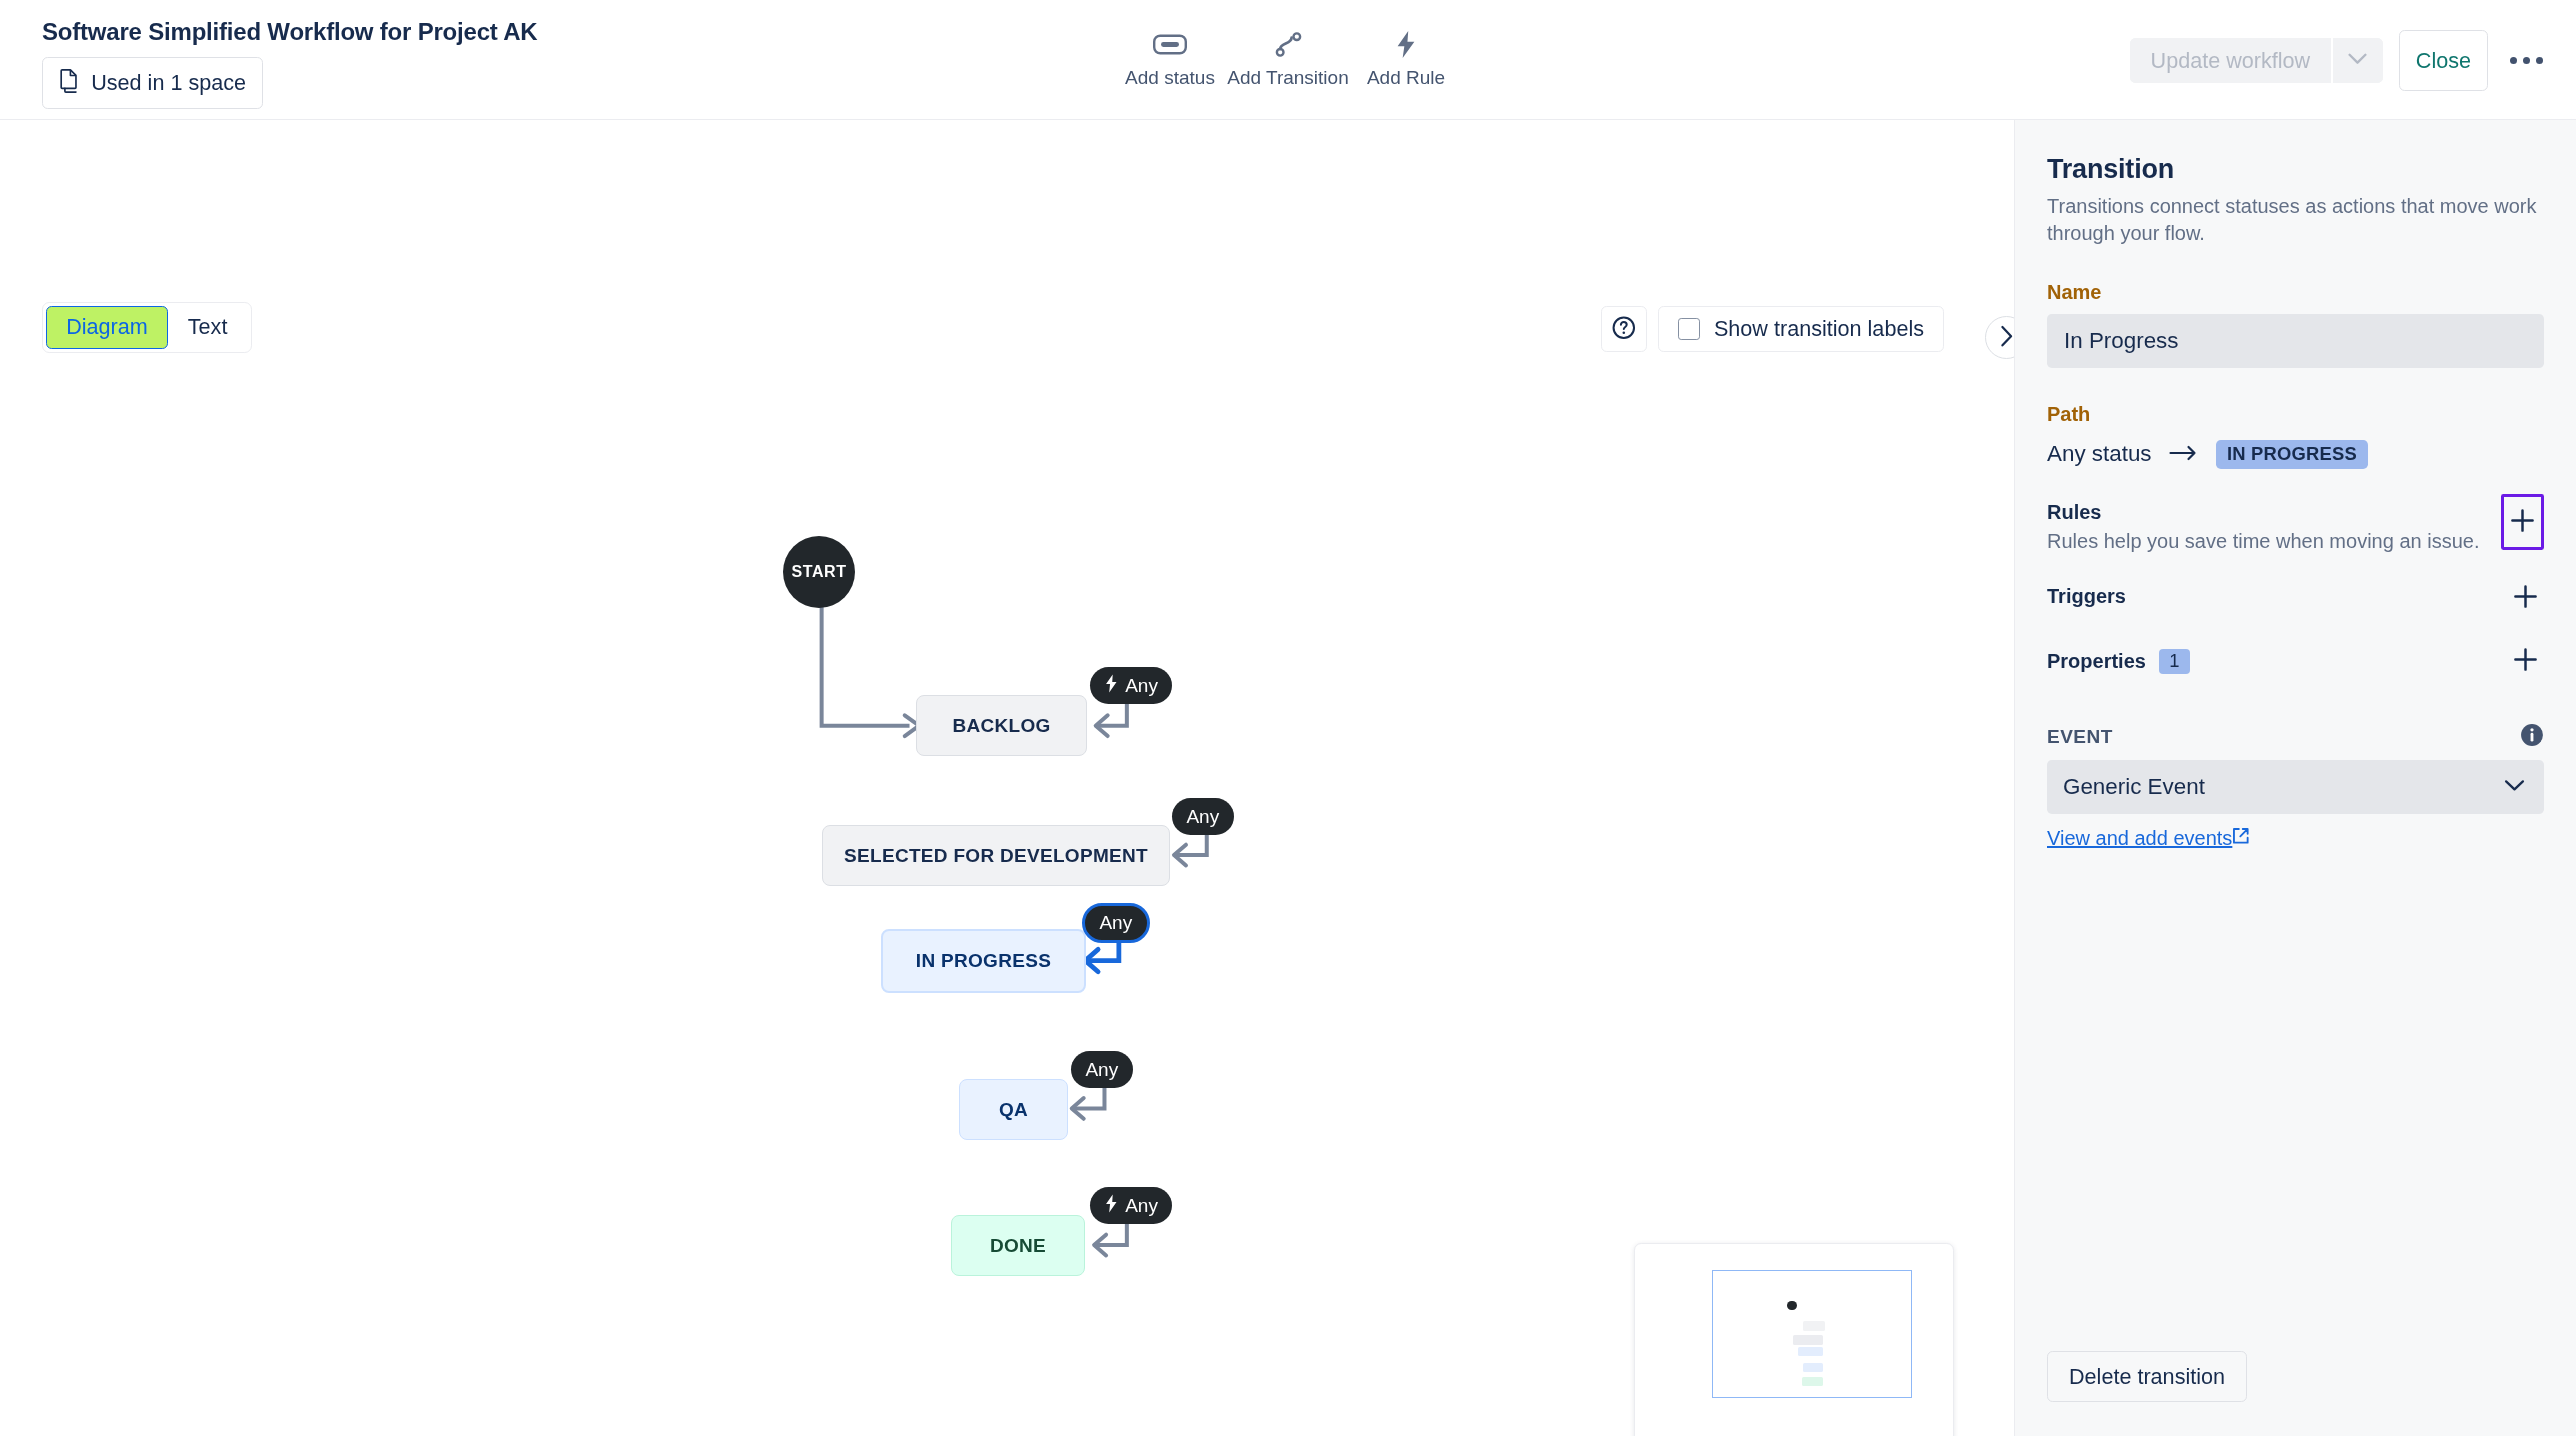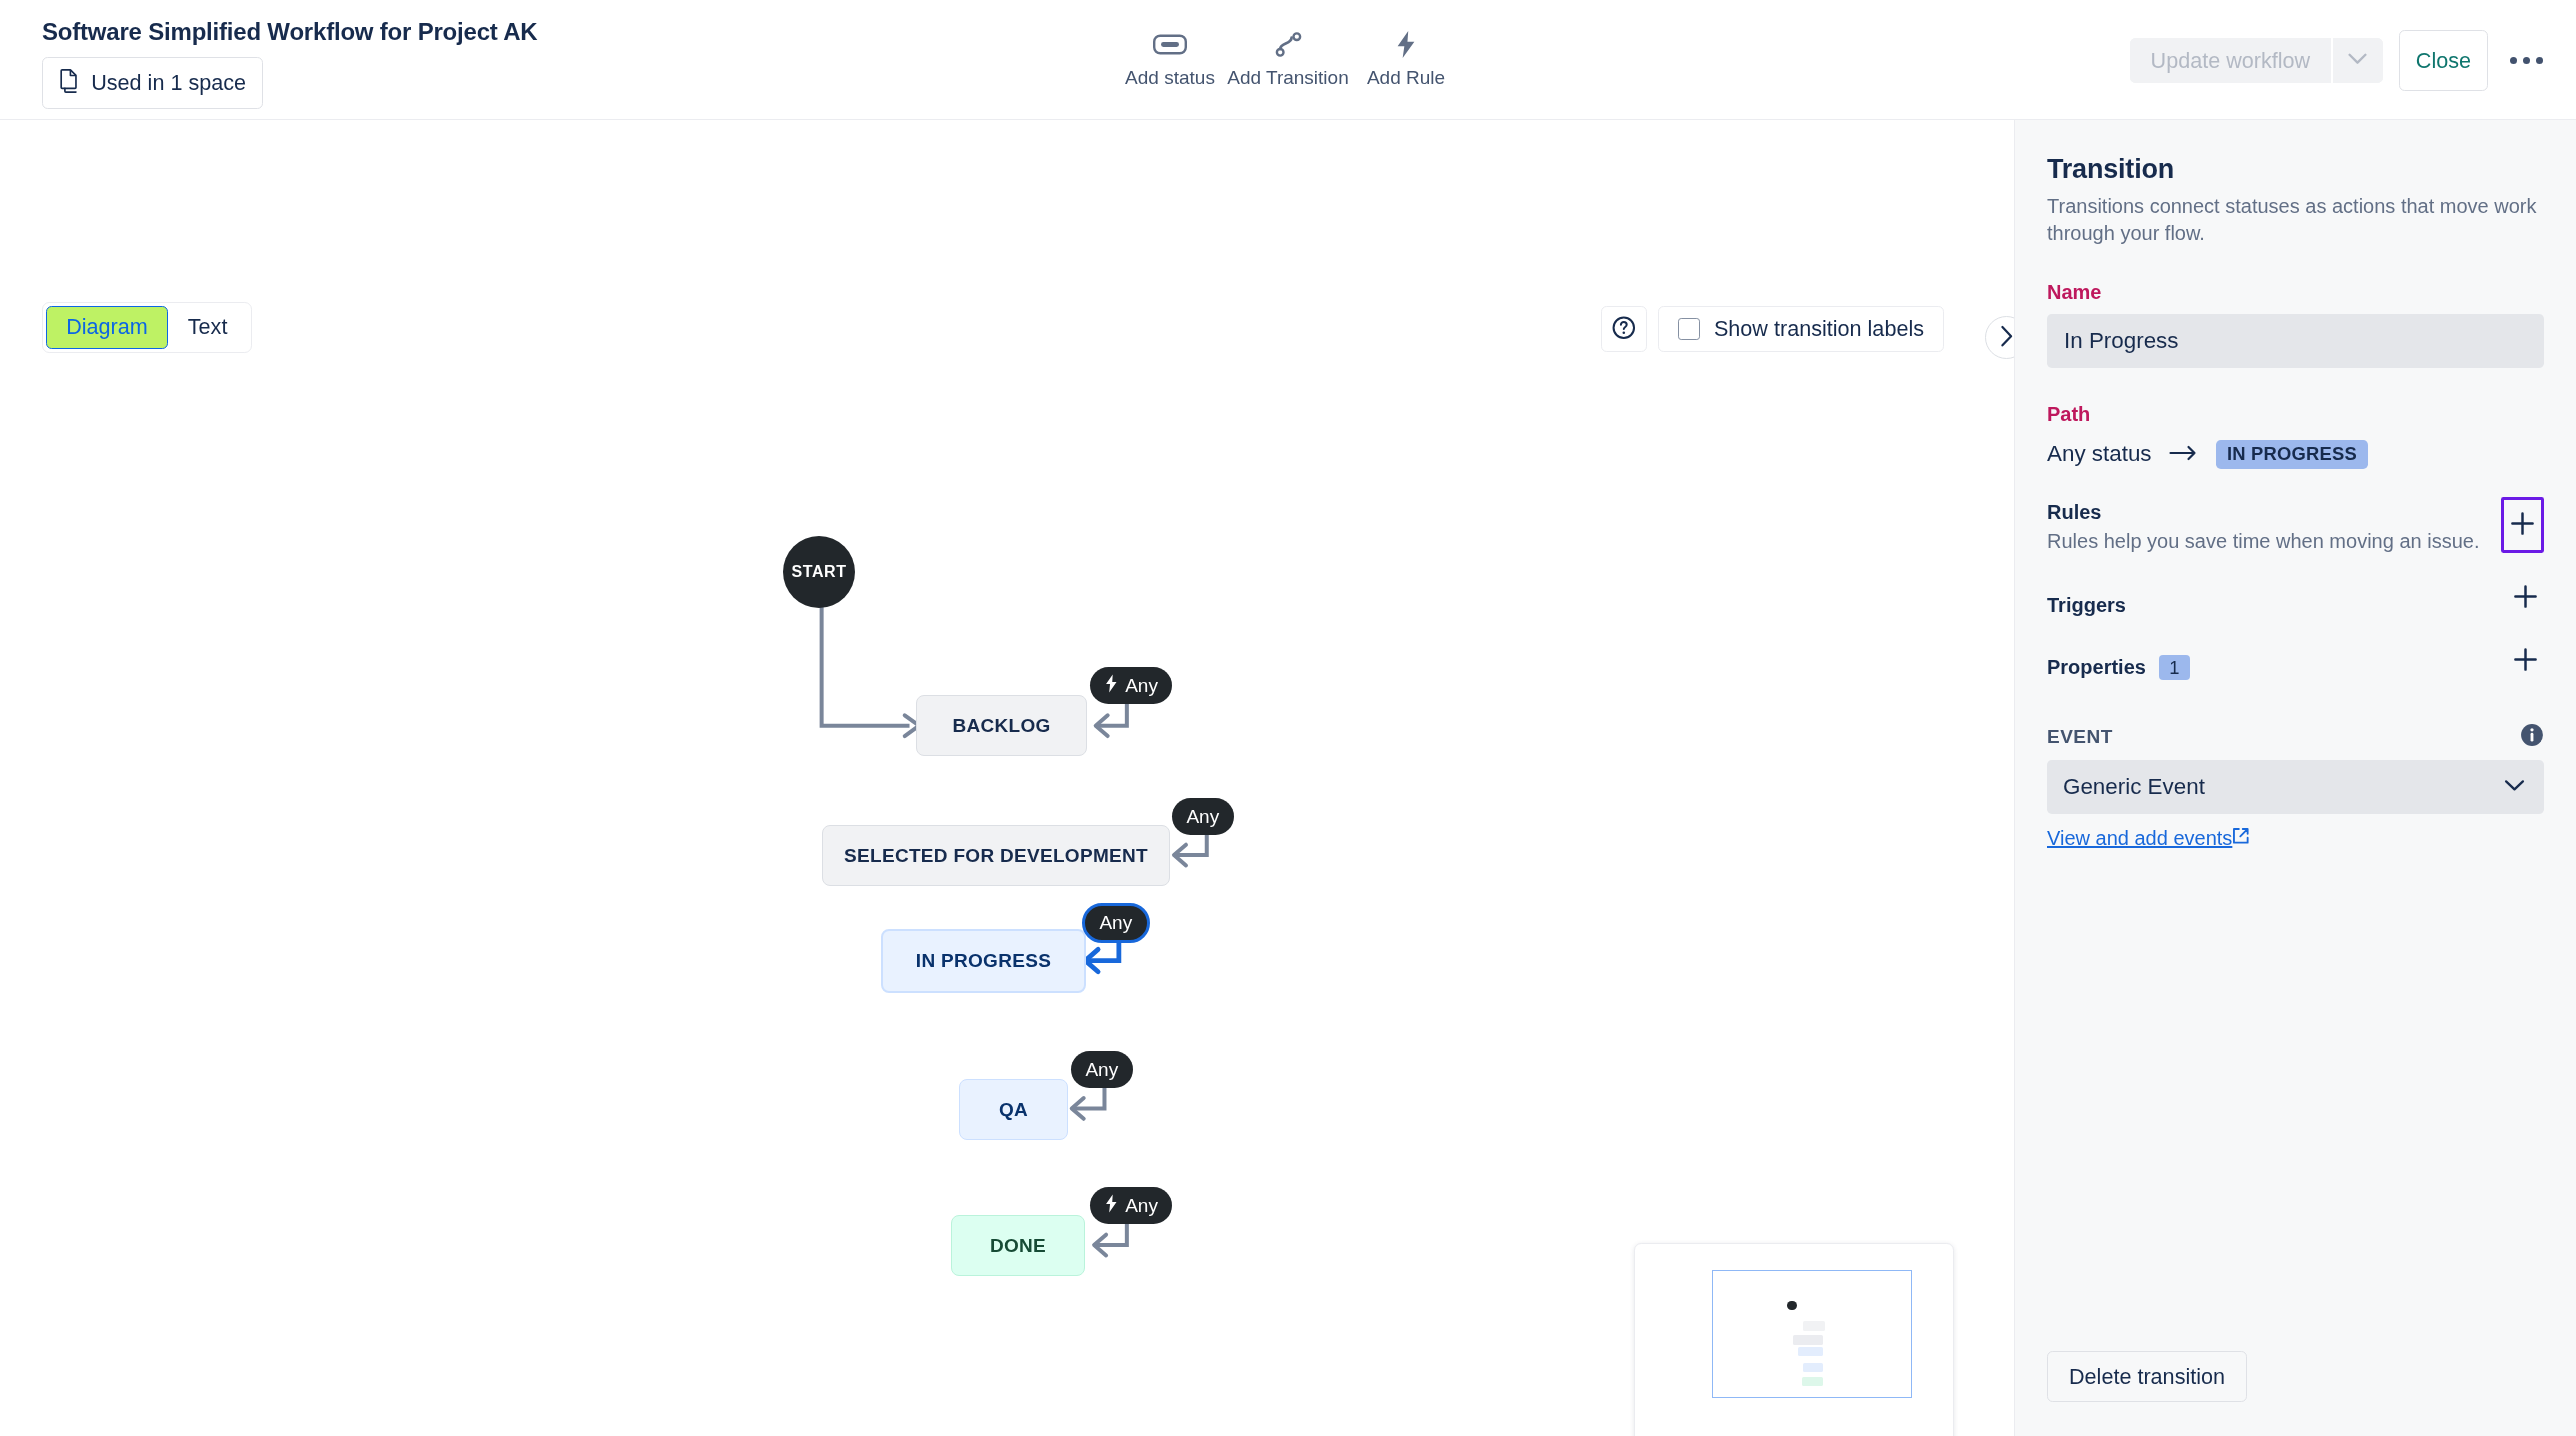--- a/index.html
+++ b/index.html
@@ -153,36 +153,36 @@
   
   .panel {
     position: absolute; top: 120px; right: 0;
     width: 562px; height: 1316px;
     background: #f7f8f9; border-left: 1.6px solid #ebecf0;
   }
   .p-inner { padding: 34px 32px 0 32px; }
   .p-title { font-size: 27px; font-weight: bold; color: #172b4d; letter-spacing: -0.2px; }
   .p-sub { margin-top: 8px; font-size: 20px; line-height: 1.33; color: #626f86; }
 
-  .p-label { margin-top: 35px; font-size: 20px; font-weight: bold; color: #be185d; }
+  .p-label { margin-top: 35px; font-size: 20px; font-weight: bold; color: #a16207; }
   .p-input {
     margin-top: 9.6px; width: 100%; height: 54px;
     background: #e4e6ea; border: 1.6px solid transparent; border-radius: 4.8px;
     display: flex; align-items: center; padding: 0 16px;
     font-size: 22.4px; color: #172b4d; font-family: inherit;
   }
 
   .p-path { margin-top: 14.4px; display: flex; align-items: center; gap: 17.6px; }
   .p-path-any { font-size: 22.4px; color: #172b4d; }
   .p-lozenge {
     padding: 3.2px 11.2px; border-radius: 4.8px; background: #9cb8ed;
     font-size: 18.4px; font-weight: bold; color: #172b4d; letter-spacing: 0.2px;
   }
 
-  .p-row { margin-top: 32px; display: flex; align-items: flex-end; justify-content: space-between; }
+  .p-row { margin-top: 32px; display: flex; align-items: flex-start; justify-content: space-between; }
   .p-row-title { font-size: 20px; font-weight: bold; color: #172b4d; display: flex; align-items: center; gap: 12.8px; }
   .p-count {
     padding: 1.6px 10.4px; border-radius: 4px; background: #9cb8ed;
     font-size: 18.4px; font-weight: normal; color: #172b4d;
   }
   .p-help { margin-top: 6.4px; font-size: 20px; color: #626f86; }
   .plus-btn {
     width: 38px; height: 38px; display: flex; align-items: center; justify-content: center;
     background: transparent; border: none; cursor: pointer; margin-top: -6.4px;
   }

